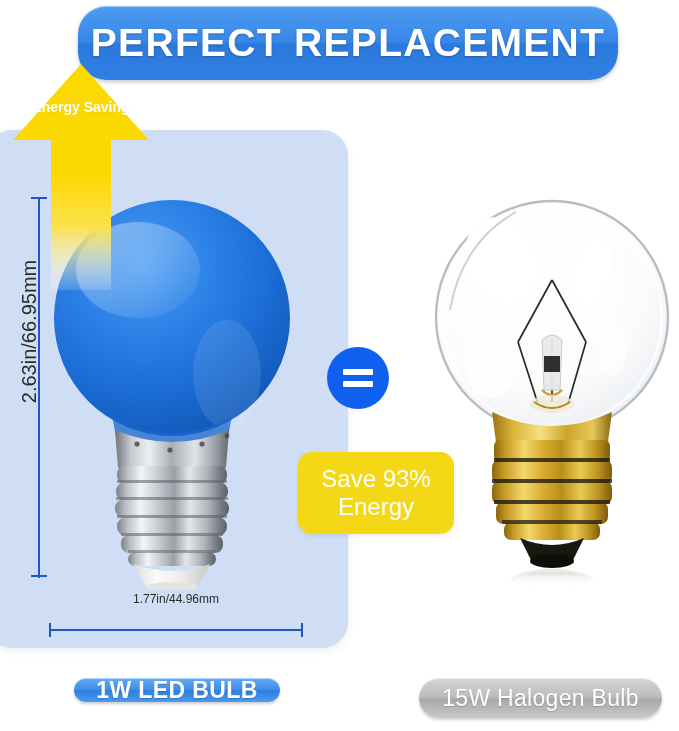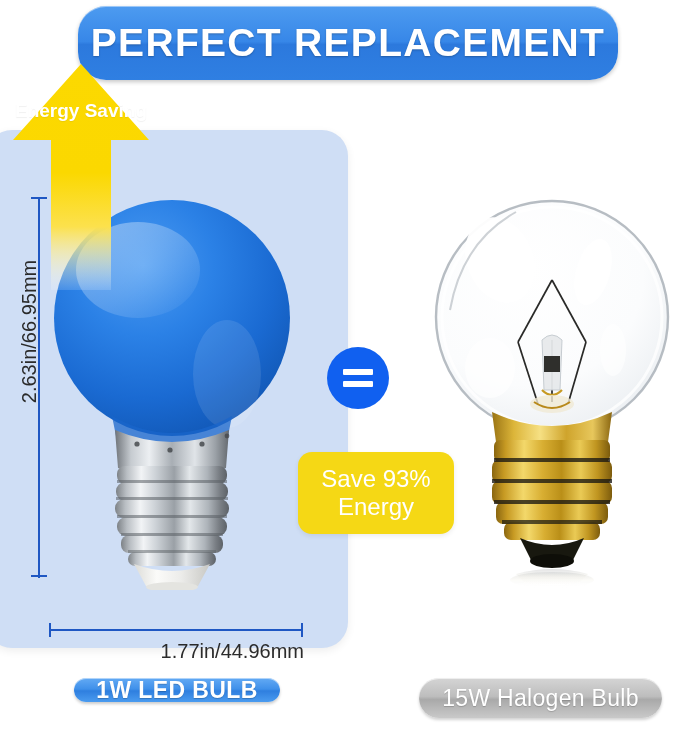--- a/index.html
+++ b/index.html
@@ -47,21 +47,21 @@
     width:140px; height:230px;
     z-index:6;
   }
 
   #energy-arrow .arrow-label{
     position:absolute;
     left:0; top:38px;
     width:140px;
     text-align:center;
     color:#ffffff;
-    font-size:19px;
+    font-size:14px;
     font-weight:bold;
     line-height:1.12;
     z-index:3;
     pointer-events:none;
     text-shadow:0 1px 1px rgba(0,0,0,.06);
   }
 
   
   #dim-vertical{
     position:absolute;
@@ -110,26 +110,25 @@
     position:absolute; top:1px;
     width:2px; height:14px; background:#1f57c3;
   }
   #dim-horizontal .cap-l{ left:1px; }
   #dim-horizontal .cap-r{ left:253px; }
 
   #dim-horizontal-label{
     position:absolute;
     left:48px; top:592px;
     width:256px;
-    text-align:right;
+    text-align:center;
     color:#2b2b2b;
-    font-size:20px;
+    font-size:12px;
     white-space:nowrap;
     z-index:7;
-    margin-top:48px;
   }
 
   
   #led-bulb{
     position:absolute;
     left:52px; top:178px;
     width:240px; height:412px;
     z-index:5;
   }
 

